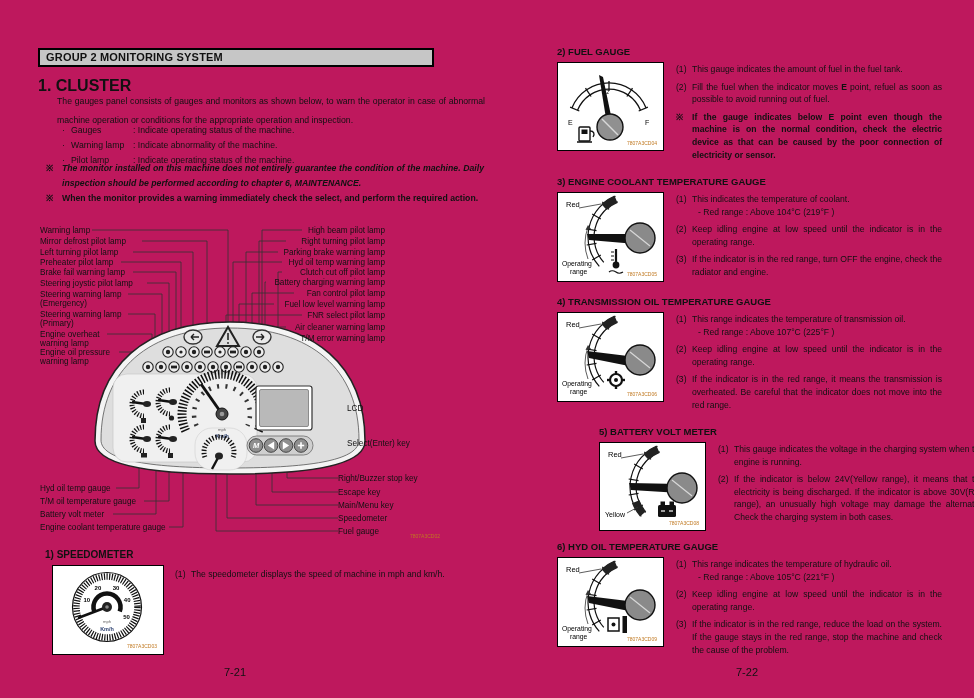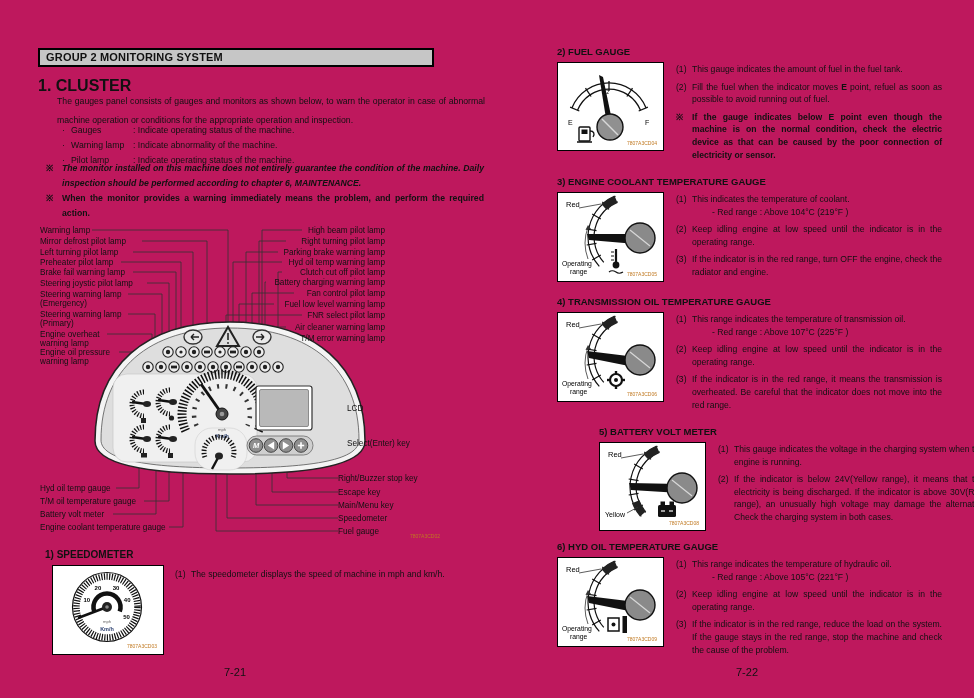--- a/index.html
+++ b/index.html
@@ -11,21 +11,21 @@
   .h1{font-weight:bold;font-size:16px;}
   .h2{font-weight:bold;font-size:9.5px;}
   .body-t{font-size:8.7px;line-height:19px;text-align:justify;}
   .row{display:flex;align-items:flex-start;}
   .dot{width:9px;flex:none;}
   .term{width:62px;flex:none;}
   .mk{width:16px;flex:none;}
   .note{font-weight:bold;}
   .item{display:flex;margin-bottom:5px;font-size:8.6px;line-height:12.6px;}
   .item .tx{text-align:justify;flex:1;}
-  .sub{margin-left:20px;}
+  .sub{margin-left:6px;}
   .figbox{border:1.2px solid #000;background:#fff;}
   .footer{font-size:11px;text-align:center;}
   svg text{font-family:"Liberation Sans",sans-serif;}
   .lbl{font-size:8.2px;fill:#111;}
   .code{font-size:5px;fill:#c07820;}
   .ldr{stroke:#333;stroke-width:0.8;fill:none;}
 </style>
 </head>
 <body>
 
@@ -55,21 +55,21 @@
     </div>
   </div>
 
   <div class="abs" style="left:46px;top:161px;width:438px;font-size:8.7px;line-height:15px;">
     <div class="row note">
       <span class="mk">※</span>
       <span class="tx" style="text-align:justify;flex:1;font-style:italic;">The monitor installed on this machine does not entirely guarantee the condition of the machine.  Daily inspection should be performed according to chapter 6, MAINTENANCE.</span>
     </div>
     <div class="row note">
       <span class="mk">※</span>
-      <span class="tx" style="text-align:justify;flex:1;">When the monitor provides a warning immediately means the problem, and perform the required action.</span>
+      <span class="tx" style="text-align:justify;flex:1;">When the monitor provides a warning immediately check the select, and perform the required action.</span>
     </div>
   </div>
 
   <svg class="abs" style="left:35px;top:216px;" width="455" height="330" viewBox="0 0 455 330">
 
     <g class="ldr">
       <polyline points="57,14 193,14 193,116"></polyline>
         <polyline points="107,25 172,25 172,133"></polyline>
       <polyline points="98,36 158,36 158,116"></polyline>
         <polyline points="86,46 146,46 146,133"></polyline>

